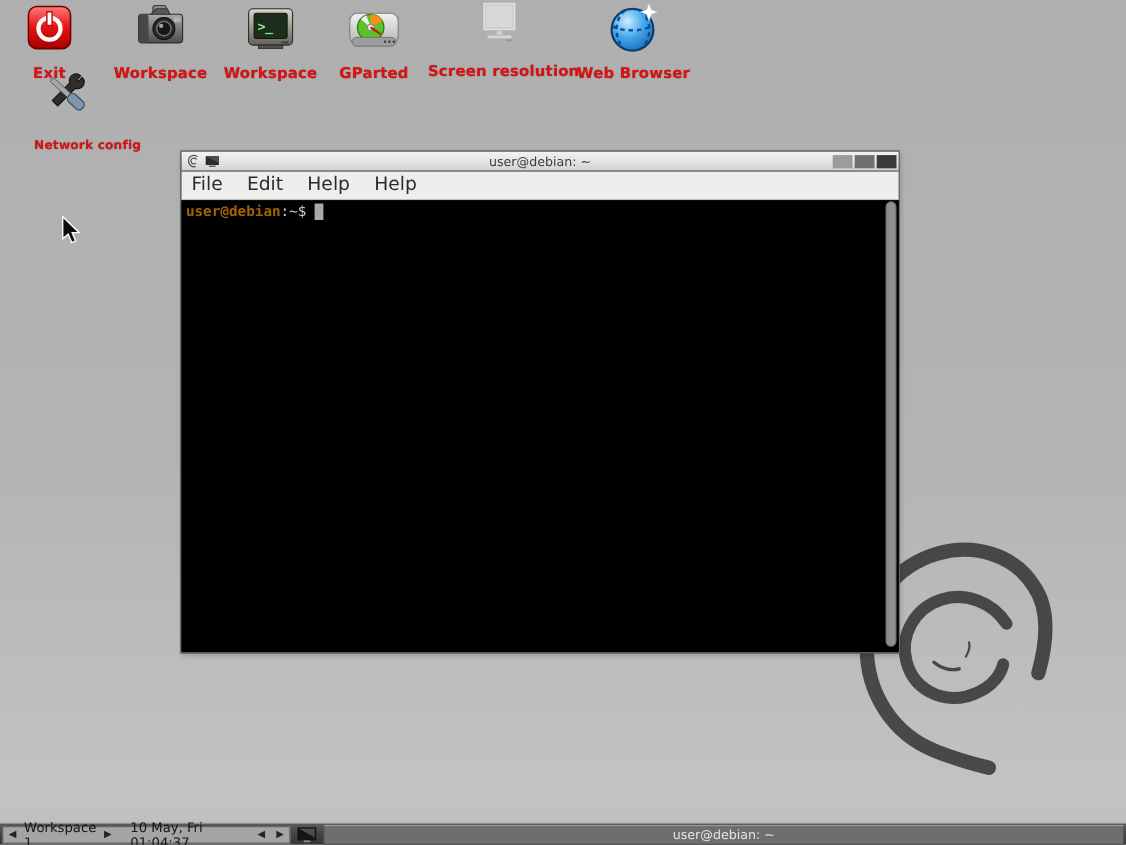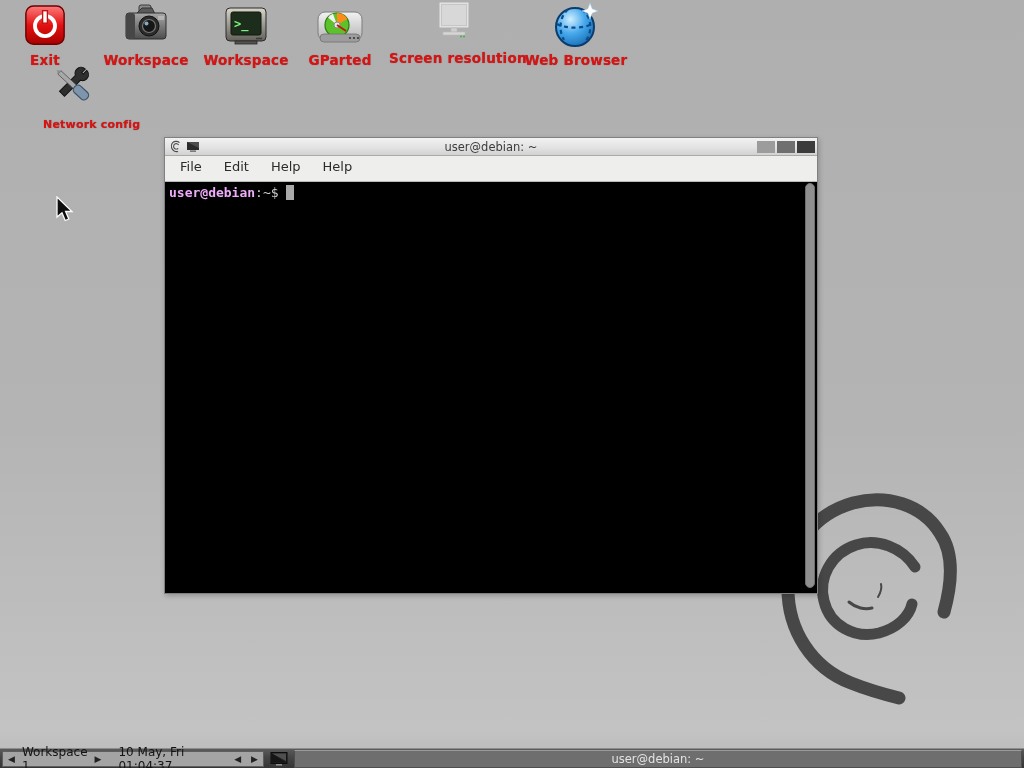--- a/index.html
+++ b/index.html
@@ -7,21 +7,21 @@
   body {
     position:relative;
     font-family:"DejaVu Sans","Liberation Sans",sans-serif;
     background:linear-gradient(180deg,#afafaf 0%,#b4b4b4 55%,#c3c3c3 95%,#b9b9b9 100%);
   }
 
   
   .dicon { position:absolute; text-align:center; cursor:default; }
   .dicon .img { display:flex; justify-content:center; align-items:flex-end; height:46px; }
   .dicon .lbl {
-    margin-top:4px; font-weight:bold; font-size:13.5px; color:#da1212;
+    margin-top:11px; font-weight:bold; font-size:13.5px; color:#da1212;
     text-shadow:0 0 1px rgba(60,0,0,.55); letter-spacing:.2px; white-space:nowrap;
   }
   .dicon.small .lbl { font-size:11px; }
 
   
   .swirl { position:absolute; left:770px; top:492px; z-index:0; }
 
   
   .window {
     position:absolute; left:164px; top:137px; width:654px; height:457px;
@@ -39,31 +39,31 @@
     font-size:11.5px; color:#3c3c3c;
   }
   .winbtns { position:absolute; right:2px; top:3px; display:flex; gap:2px; }
   .winbtn { width:18px; height:12px; }
   .winbtn.min { background:#9c9c9c; }
   .winbtn.max { background:#6f6f6f; }
   .winbtn.close { background:#3b3b3b; }
 
   .menubar {
     height:26px; background:#eeeeec; border-bottom:1px solid #b9b9b9;
-    display:flex; align-items:flex-start; padding-left:6px;
-    font-size:13px; color:#2b2b2b;
+    display:flex; align-items:flex-end; 
+    font-size:17px; color:#2b2b2b;
   }
   .menubar .mitem { padding:3px 9px; margin-right:4px; }
 
   .termarea {
     position:relative; height:410px; background:#000;
     font-family:"DejaVu Sans Mono","Liberation Mono",monospace;
     font-size:13px; padding:3px 4px; color:#cfcfcf;
   }
-  .prompt b { color:#f0abfc; font-weight:bold; }
+  .prompt b { color:#a16207; font-weight:bold; }
   .cursor {
     display:inline-block; width:8px; height:15px; background:#a9a9a9;
     vertical-align:text-bottom; margin-left:7px;
   }
   .vscroll {
     position:absolute; top:1px; bottom:4px; right:2px; width:10px; background:#000;
   }
   .vscroll .thumb {
     position:absolute; top:0; bottom:0; left:0; right:0;
     background:#8f8f8f; border-radius:5px; border:1px solid #6f6f6f;
@@ -220,21 +220,21 @@
       <circle cx="23" cy="25" r="19" fill="url(#gr-globe)" stroke="#0a3c6e" stroke-width="2"></circle>
       <path d="M16 7.5 C8 14 6 28 12 38" fill="none" stroke="#0a4e8c" stroke-width="2.2" stroke-dasharray="4 3.5"></path>
       <path d="M30 7.5 C40 15 41 30 33 40" fill="none" stroke="#0a4e8c" stroke-width="2.2" stroke-dasharray="4 3.5"></path>
       <path d="M5 22 C14 27 34 27 41 21" fill="none" stroke="#0a4e8c" stroke-width="2.2" stroke-dasharray="4 3.5"></path>
       <polygon points="38,1 40.2,6.8 46,9 40.2,11.2 38,17 35.8,11.2 30,9 35.8,6.8" fill="#fff" stroke="#9cc8e8" stroke-width="0.6"></polygon>
     </svg>
   </div>
   <div class="lbl">Web Browser</div>
 </div>
 
-<div class="dicon small" style="left:13px;top:68px;width:92px;padding-left:30px;">
+<div class="dicon small" style="left:1px;top:68px;width:92px;padding-left:30px;">
   <div class="img">
     <svg width="52" height="54" viewBox="0 0 52 54">
       <g transform="rotate(45 26 26)">
         <path d="M22 6 C18 6 16 9 16 12 C16 14.5 17.5 16.5 19.5 17.5 L19.5 40 L26.5 40 L26.5 17.5 C28.5 16.5 30 14.5 30 12 C30 9 28 6 24 6 L24 11 L22 11 Z" fill="#2e2e2e" stroke="#111" stroke-width="1"></path>
       </g>
       <g transform="rotate(-47 26 26)">
         <rect x="23.7" y="6" width="4.6" height="22" fill="#a8a8a8" stroke="#555" stroke-width="0.8"></rect>
         <path d="M23.7 6 L26 2.5 L28.3 6 Z" fill="#8d8d8d"></path>
         <rect x="21.5" y="27" width="9" height="17" rx="4" fill="#7e95ac" stroke="#3d5268" stroke-width="1.2"></rect>
       </g>

